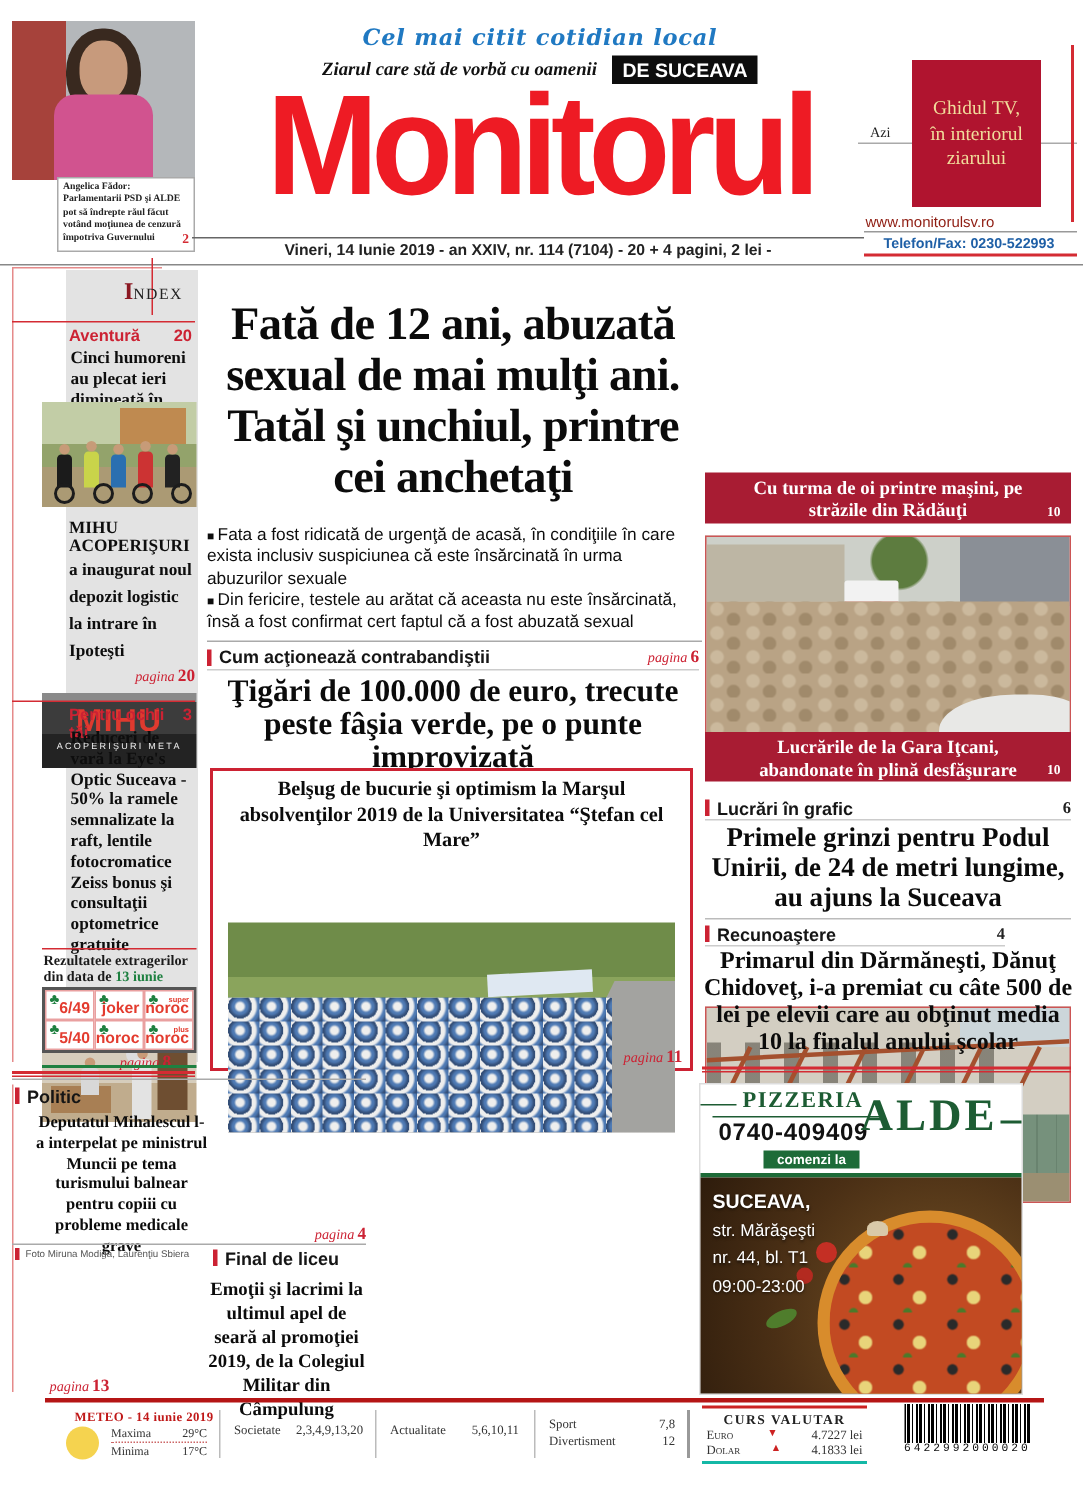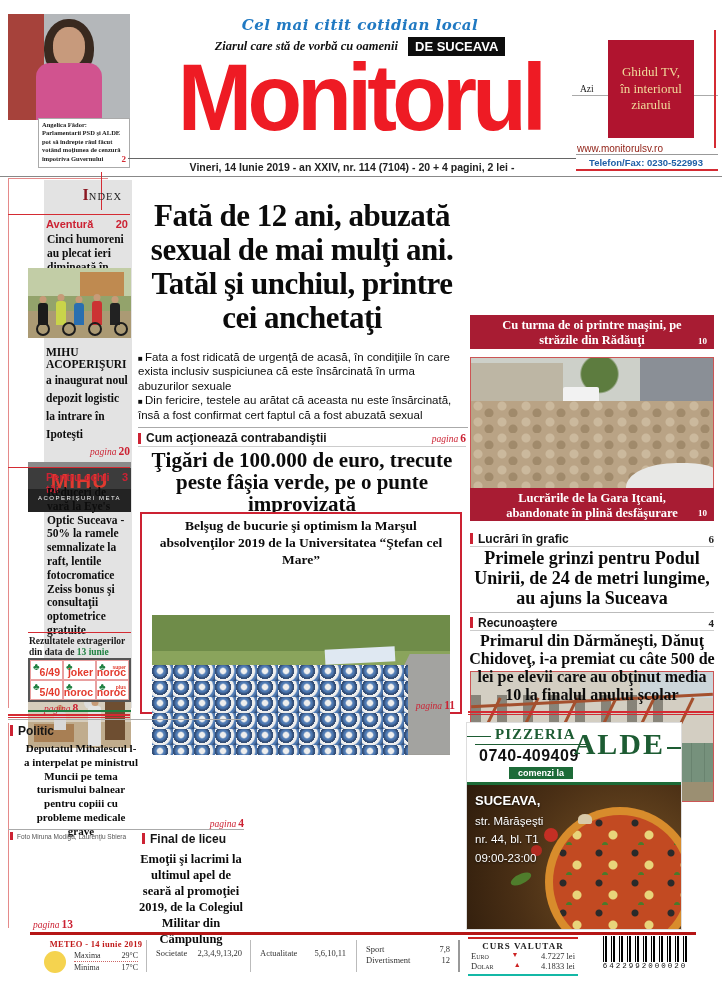--- a/index.html
+++ b/index.html
@@ -156,21 +156,21 @@
     <div class="lotcell">
         <span class="lotclv">♣</span>
         <span class="lotmain">noroc</span>
       </div>
     <div class="lotcell">
         <span class="lotclv">♣</span>
         <span class="lotsup">plus</span>
         <span class="lotmain">noroc</span>
       </div>
   </div>
-  <div class="abs pagina" style="left:44px;top:702px;width:84px;text-align:left">
+  <div class="abs pagina" style="left:30px;top:702px;width:84px;text-align:right">
     <span>pagina</span><b>8</b>
   </div>
   <div class="abs" style="left:28px;top:710px;width:103px;height:2px;background:#1e8040"></div>
   <div class="abs redline" style="left:8px;top:714px;width:122px;height:2px"></div>
   <div class="abs redline" style="left:8px;top:717px;width:122px;height:1px"></div>
 
   <div class="abs hl" style="left:136px;top:199px;width:332px;font-size:31px;line-height:1.1;letter-spacing:-.5px">Fată de 12 ani, abuzată sexual de mai mulţi ani. Tatăl şi unchiul, printre cei anchetaţi</div>
   <div class="abs" style="left:138px;top:350px;width:330px;font-size:11.5px;line-height:1.25;color:#0d0d0d">
     <div><span style="font-size:8px">■ </span><span>Fata a fost ridicată de urgenţă de acasă, în condiţiile în care exista inclusiv suspiciunea că este însărcinată în urma abuzurilor sexuale</span></div>
     <div><span style="font-size:8px">■ </span><span>Din fericire, testele au arătat că aceasta nu este însărcinată, însă a fost confirmat cert faptul că a fost abuzată sexual</span></div>
@@ -226,21 +226,21 @@
     <span class="capnum">10</span>
   </div>
 
   <div class="abs kick" style="left:470px;top:531px;width:244px;height:15px">
     <span class="lab">Lucrări în grafic</span>
     <b class="s" style="font-size:11px;color:#222">6</b>
   </div>
   <div class="abs hl" style="left:468px;top:548px;width:248px;font-size:18px;line-height:1.12">Primele grinzi pentru Podul Unirii, de 24 de metri lungime, au ajuns la Suceava</div>
 
   <div class="abs" style="left:470px;top:612px;width:244px;height:1px;background:#bbb"></div>
-  <div class="abs kick" style="left:470px;top:615px;width:244px;height:15px">
+  <div class="abs kick" style="left:470px;top:615px;width:200px;height:15px">
     <span class="lab">Recunoaştere</span>
     <b class="s" style="font-size:11px;color:#222">4</b>
   </div>
   <div class="abs hl" style="left:468px;top:632px;width:248px;font-size:16px;line-height:1.12">Primarul din Dărmăneşti, Dănuţ Chidoveţ, i-a premiat cu câte 500 de lei pe elevii care au obţinut media 10 la finalul anului şcolar</div>
   <div class="abs redline" style="left:468px;top:711px;width:246px;height:2px"></div>
   <div class="abs redline" style="left:468px;top:714px;width:246px;height:1px"></div>
 
   <div class="abs" style="left:8px;top:723px;width:1px;height:205px;background:#e58a8a"></div>
   <div class="abs" style="left:8px;top:719px;width:236px;height:1px;background:#aaa"></div>
   <div class="abs kick" style="left:10px;top:723px;width:120px;height:15px;border-bottom:none">

